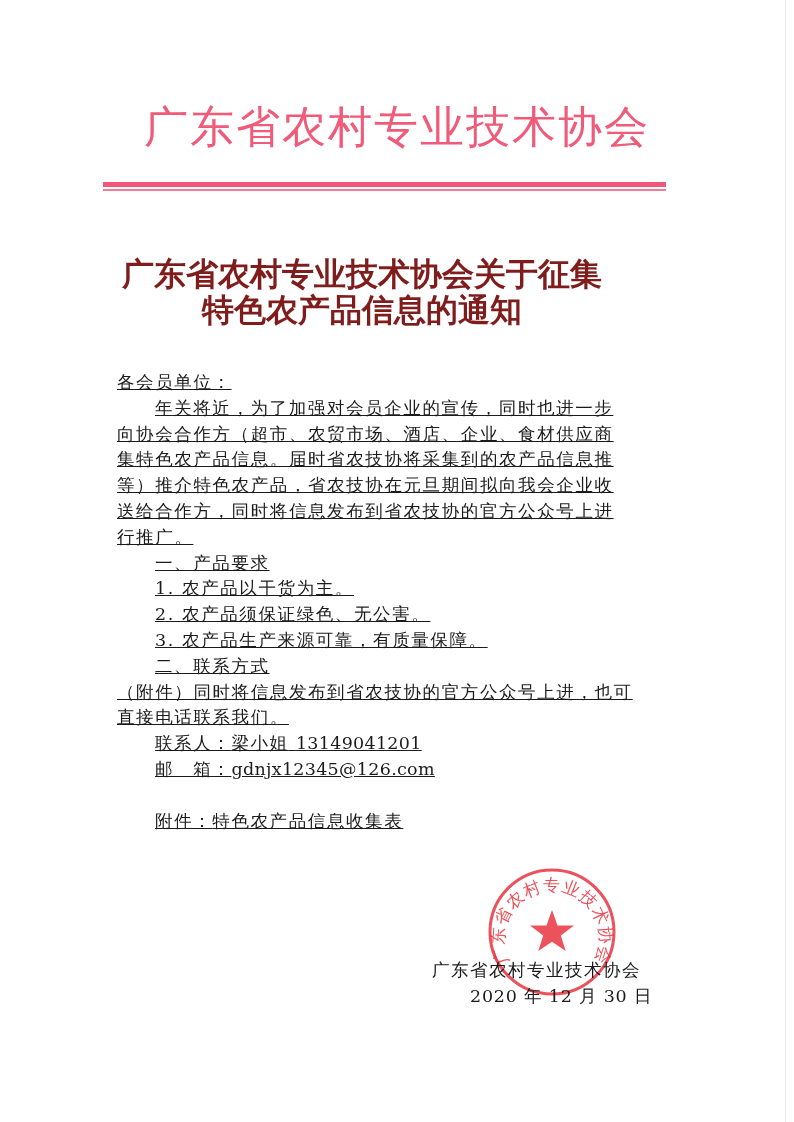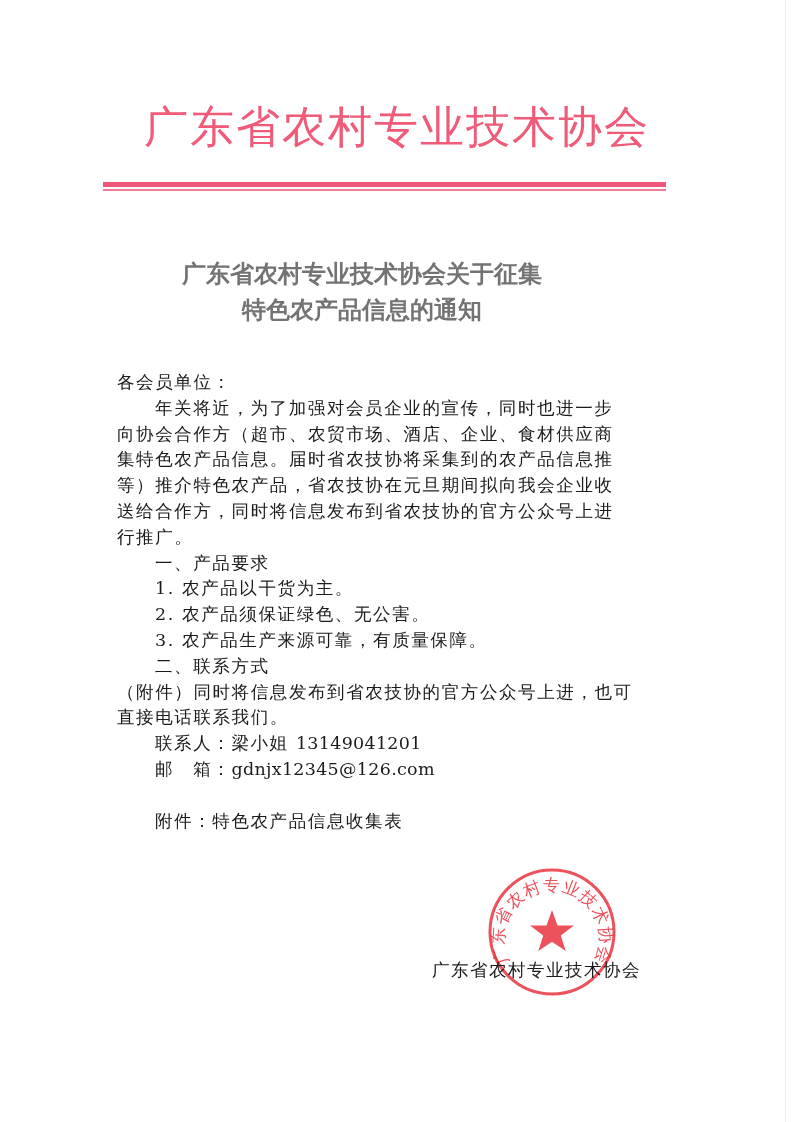--- a/index.html
+++ b/index.html
@@ -9,25 +9,25 @@
     .edge-line { position: absolute; left: 785px; top: 0; width: 1px; height: 1122px; background: #ececec; }
 
     .masthead { position: absolute; left: 0; top: 98px; width: 794px; text-align: center;
                 font-family: "DejaVu Sans", "Liberation Sans", sans-serif;
                 font-size: 44px; letter-spacing: 2px; color: #ef5b78; font-weight: normal; }
     .rule-thick { position: absolute; left: 103px; top: 182px; width: 563px; height: 5px; background: #f0587a; }
     .rule-thin  { position: absolute; left: 103px; top: 189px; width: 563px; height: 2px; background: #f27a92; }
 
     .doc-title { position: absolute; left: 0; top: 256px; width: 724px; text-align: center;
                  font-family: "DejaVu Serif", "Liberation Serif", serif;
-                 font-size: 24px; font-weight: bold; line-height: 36px; color: #737373; }
+                 font-size: 32px; font-weight: bold; line-height: 36px; color: #7f1d1d; }
     .doc-title div { white-space: nowrap; }
 
     .body-text { position: absolute; left: 117px; top: 370px; width: 560px;
-                 font-size: 17.5px; line-height: 25.8px; letter-spacing: 1.6px; color: #1b1b1b; }
+                 font-size: 17.5px; line-height: 25.8px; letter-spacing: 1.6px; color: #1b1b1b; text-decoration: underline; }
     .line { white-space: nowrap; height: 25.8px; }
     .indent { padding-left: 38px; }
     .gap { height: 25.8px; }
     .mono-val { letter-spacing: 0.3px; }
 
     .seal { position: absolute; left: 486px; top: 866px; width: 132px; height: 132px; }
     .signature { position: absolute; left: 432px; top: 958px; width: 240px;
                  font-size: 17.5px; line-height: 25.8px; letter-spacing: 1.5px; color: #1b1b1b; }
     .sig-org { white-space: nowrap; }
     .sig-date { white-space: nowrap; padding-left: 38px; letter-spacing: 0.8px; }
@@ -91,14 +91,15 @@
       <circle cx="66" cy="66" r="62" fill="none" stroke="#e8343f" stroke-width="3" opacity="0.85"></circle>
       <text font-family="DejaVu Serif, serif" font-size="17" fill="#e8343f" opacity="0.85" letter-spacing="1">
         <textPath href="#sealArc" startOffset="50%" text-anchor="middle">广东省农村专业技术协会</textPath>
       </text>
       <polygon points="66,44 71.5,59.5 88,59.5 74.8,69.5 79.7,85 66,75.8 52.3,85 57.2,69.5 44,59.5 60.5,59.5" fill="#e8343f" opacity="0.85"></polygon>
     </svg>
   </div>
 
   <div class="signature">
     <div class="sig-org">广东省农村专业技术协会</div>
+    <div class="sig-date">2020 年 12 月 30 日</div>
   </div>
 </div>
 
 </body></html>

